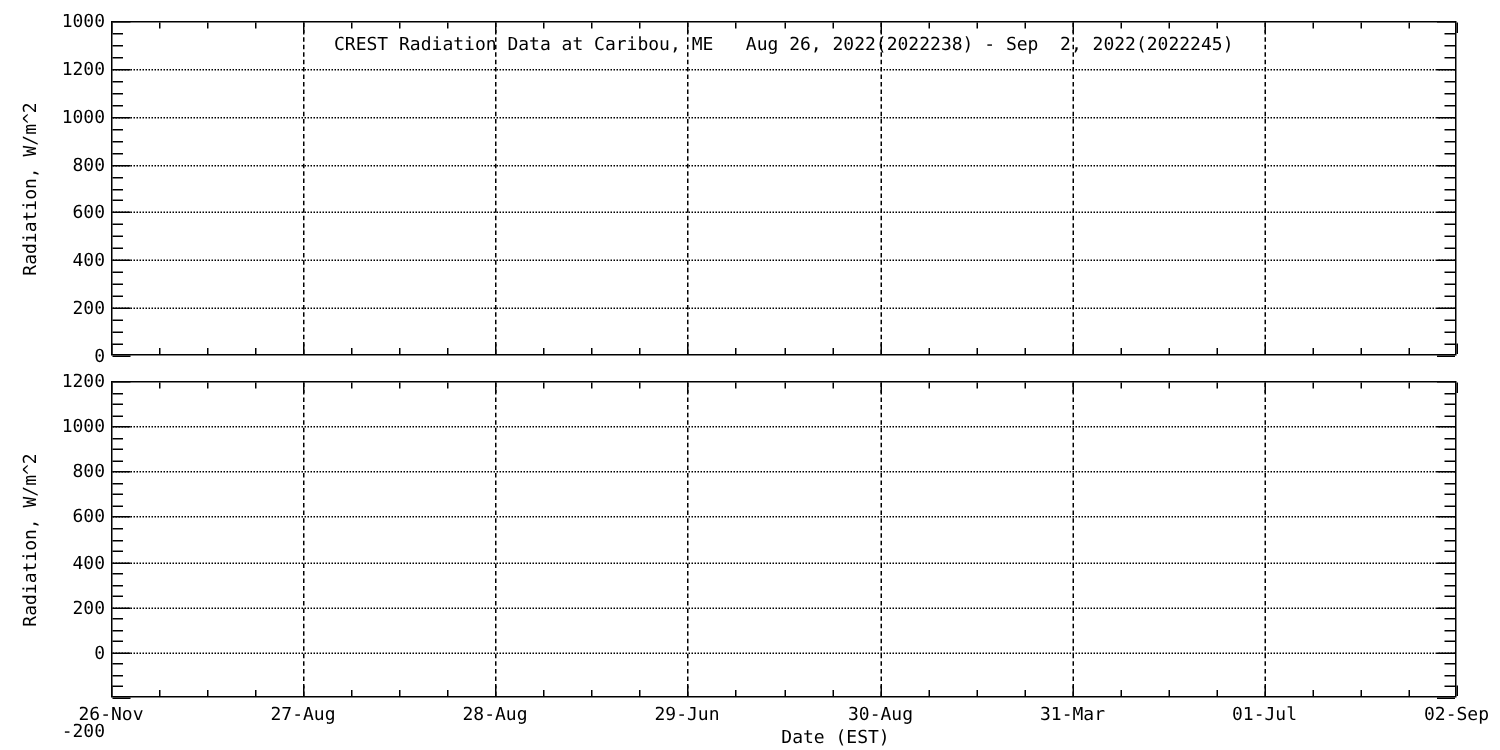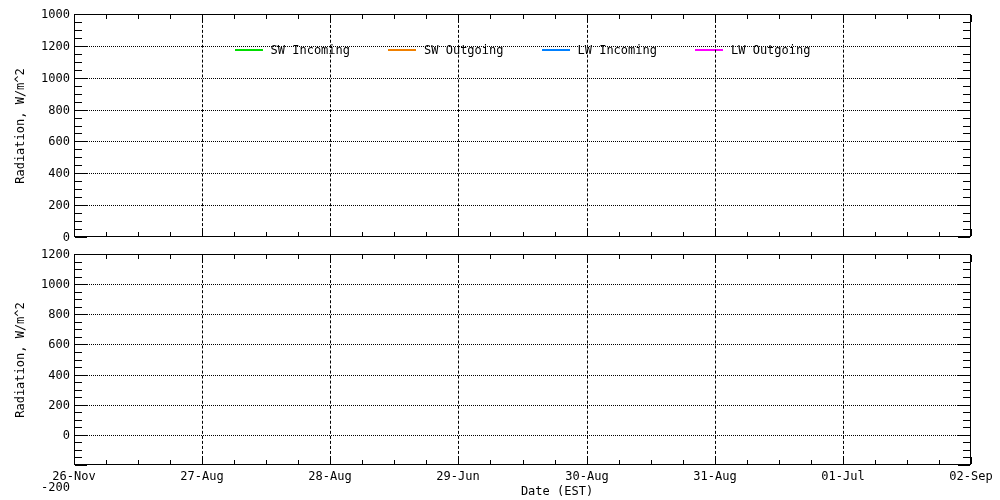--- a/index.html
+++ b/index.html
@@ -20,26 +20,21 @@
   .hgrid{position:absolute;height:0;border-top:1px dotted #000;}
   .vgrid{position:absolute;width:0;border-left:1px dashed #000;}
   .xaxis-title{position:absolute;transform:translateX(-50%);white-space:pre;margin-left:35px;}
 </style>
 </head>
 <body>
 
 <div id="canvas">
 
   <div class="frame" id="frame0" style="left:74px;top:14px;width:897px;height:223px;"></div>
-  <div class="legend-row" id="legend0" style="top:43px;gap:38px;">
-      <div class="legend-item"><div class="legend-swatch" style="background: rgb(0, 221, 0);"></div><div class="">SW Incoming</div></div>
-      <div class="legend-item"><div class="legend-swatch" style="background: rgb(240, 128, 0);"></div><div class="">SW Outgoing</div></div>
-      <div class="legend-item"><div class="legend-swatch" style="background: rgb(0, 128, 255);"></div><div class="">LW Incoming</div></div>
-      <div class="legend-item"><div class="legend-swatch" style="background: rgb(255, 0, 255);"></div><div class="">LW Outgoing</div></div>
-    </div>
+  <div class="chart-title" style="top:22px;">CREST Radiation Data at Caribou, ME   Aug 26, 2022(2022238) - Sep  2, 2022(2022245)</div>
   <div class="ylab" style="left:20px;top:126px;">Radiation, W/m^2</div>
   <div id="ticks0">
       <div class="tick" style="left: 75px; top: 237px; width: 12px; height: 1px;"></div>
       <div class="tick" style="left: 958px; top: 237px; width: 12px; height: 1px;"></div>
       <div class="ytick-label" style="left: 18px; top: 230px;">0</div>
       <div class="tick" style="left: 75px; top: 229px; width: 7px; height: 1px;"></div>
       <div class="tick" style="left: 963px; top: 229px; width: 7px; height: 1px;"></div>
       <div class="tick" style="left: 75px; top: 221px; width: 7px; height: 1px;"></div>
       <div class="tick" style="left: 963px; top: 221px; width: 7px; height: 1px;"></div>
       <div class="tick" style="left: 75px; top: 213px; width: 7px; height: 1px;"></div>
@@ -293,21 +288,21 @@
       <div class="xlab" style="left: 587px; top: 469px;">30-Aug</div>
       <div class="tick" style="left: 619px; top: 460px; width: 1px; height: 4px;"></div>
       <div class="tick" style="left: 619px; top: 255px; width: 1px; height: 4px;"></div>
       <div class="tick" style="left: 651px; top: 460px; width: 1px; height: 4px;"></div>
       <div class="tick" style="left: 651px; top: 255px; width: 1px; height: 4px;"></div>
       <div class="tick" style="left: 683px; top: 460px; width: 1px; height: 4px;"></div>
       <div class="tick" style="left: 683px; top: 255px; width: 1px; height: 4px;"></div>
       <div class="tick" style="left: 715px; top: 457px; width: 1px; height: 7px;"></div>
       <div class="tick" style="left: 715px; top: 255px; width: 1px; height: 7px;"></div>
       <div class="vgrid" style="left: 715px; top: 255px; height: 209px;"></div>
-      <div class="xlab" style="left: 715px; top: 469px;">31-Aug</div>
+      <div class="xlab" style="left: 715px; top: 469px;">31-Mar</div>
       <div class="tick" style="left: 747px; top: 460px; width: 1px; height: 4px;"></div>
       <div class="tick" style="left: 747px; top: 255px; width: 1px; height: 4px;"></div>
       <div class="tick" style="left: 779px; top: 460px; width: 1px; height: 4px;"></div>
       <div class="tick" style="left: 779px; top: 255px; width: 1px; height: 4px;"></div>
       <div class="tick" style="left: 811px; top: 460px; width: 1px; height: 4px;"></div>
       <div class="tick" style="left: 811px; top: 255px; width: 1px; height: 4px;"></div>
       <div class="tick" style="left: 843px; top: 457px; width: 1px; height: 7px;"></div>
       <div class="tick" style="left: 843px; top: 255px; width: 1px; height: 7px;"></div>
       <div class="vgrid" style="left: 843px; top: 255px; height: 209px;"></div>
       <div class="xlab" style="left: 843px; top: 469px;">01-Jul</div>

